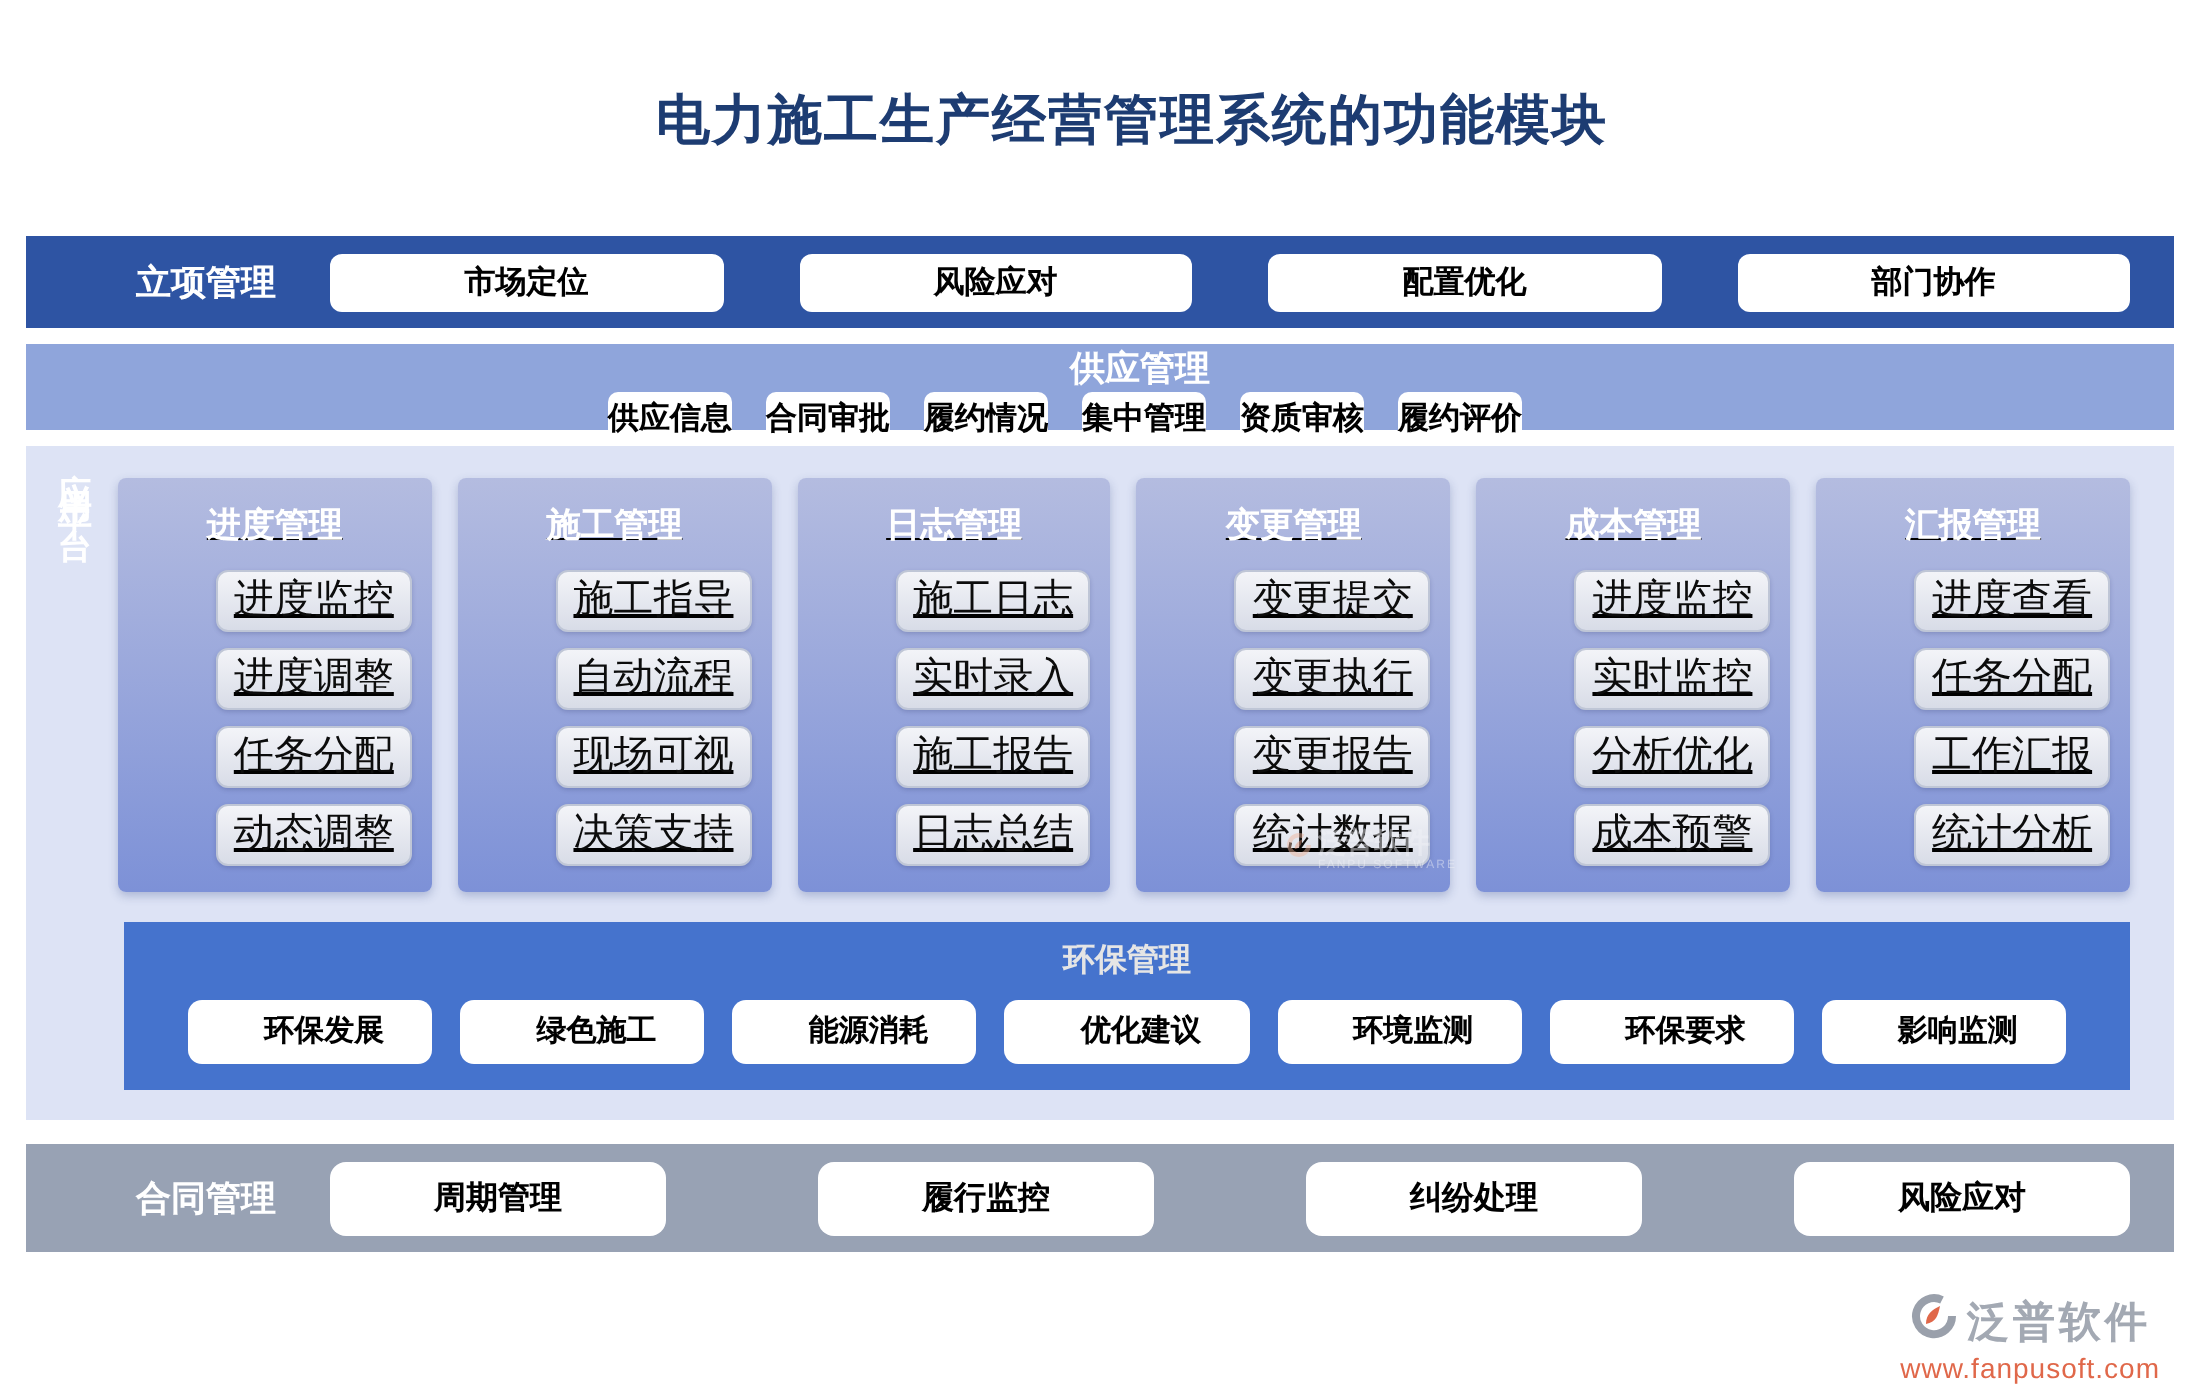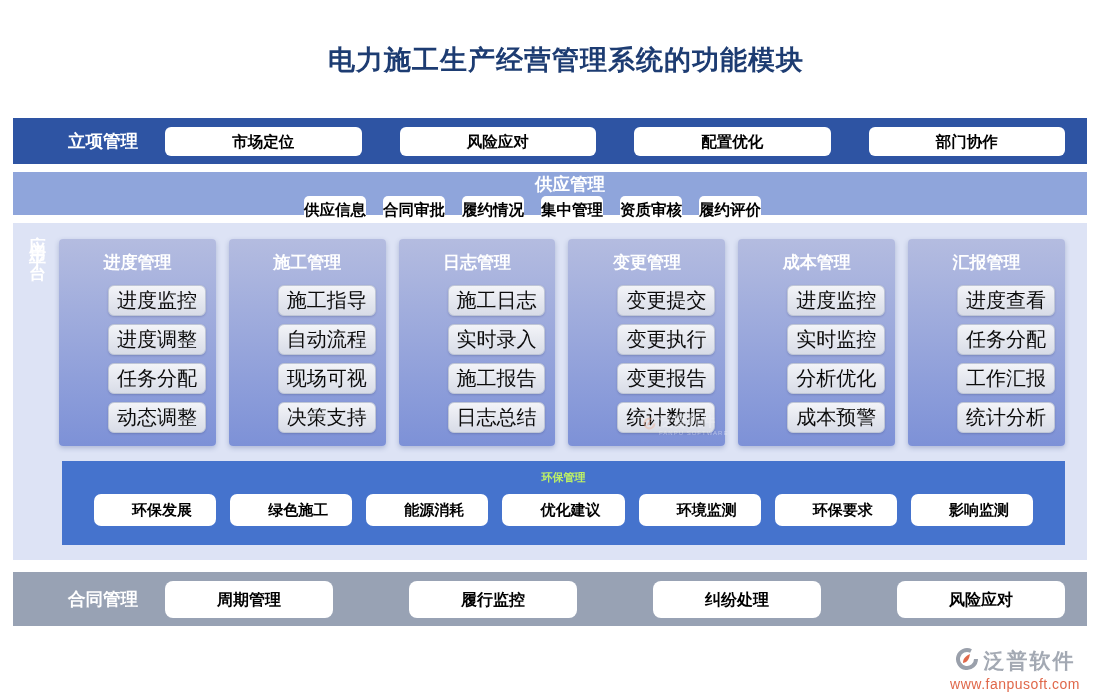--- a/index.html
+++ b/index.html
@@ -26,29 +26,29 @@
   .band3 .pill{height:37px;line-height:37px;border-radius:8px;font-size:16px;}
 
   
   .panel{position:absolute;left:13px;top:223px;width:1074px;height:337px;background:#dde3f5;}
   .v-label{position:absolute;left:13px;top:0;height:100%;display:flex;align-items:center;
            color:#ffffff;font-weight:bold;font-size:17px;
            writing-mode:vertical-lr;text-orientation:upright;letter-spacing:9px;}
   .cols{position:absolute;left:46px;top:16px;right:22px;height:207px;display:flex;gap:13px;}
   .col{flex:1;background:linear-gradient(180deg,#b4bce0,#7d91d7);border-radius:4px;
        box-shadow:0 2px 5px rgba(60,80,140,0.30);padding:9px 10px 0;
-       display:flex;flex-direction:column;}
+       display:flex;flex-direction:column;text-decoration:underline;}
   .col-h{text-align:center;color:#ffffff;font-weight:bold;font-size:17px;margin:3px 0 11px;}
   .chip{background:linear-gradient(180deg,#f3f4f8,#d8dce7);border:1px solid #bfc6d6;
         border-radius:6px;text-align:center;font-size:20px;color:#0c0c0c;
         height:29px;line-height:29px;margin-bottom:8px;box-shadow:0 1px 2px rgba(50,60,110,0.25);margin-left:39px;}
   .chip:last-child{margin-bottom:0;}
 
   .env{position:absolute;left:49px;right:22px;top:238px;height:84px;background:#4573cd;}
-  .env-h{text-align:center;color:#bef264;font-weight:bold;font-size:11px;margin-top:9px;}
+  .env-h{text-align:center;color:#e5e5e5;font-weight:bold;font-size:16px;margin-top:9px;}
   .env-btns{display:flex;gap:14px;margin:9px 32px 0;}
   .env-btns .pill{height:32px;line-height:32px;border-radius:7px;font-size:15px;padding-left:14px;}
 
   
   .footer{position:absolute;right:20px;bottom:8px;text-align:center;}
   .footer-row{display:flex;align-items:center;gap:5px;justify-content:center;}
   .brand-name{font-size:21px;font-weight:bold;color:#a3a9b3;letter-spacing:2px;}
   .brand-url{font-size:14px;color:#e0684a;letter-spacing:0.5px;margin-top:1px;}
 
   

